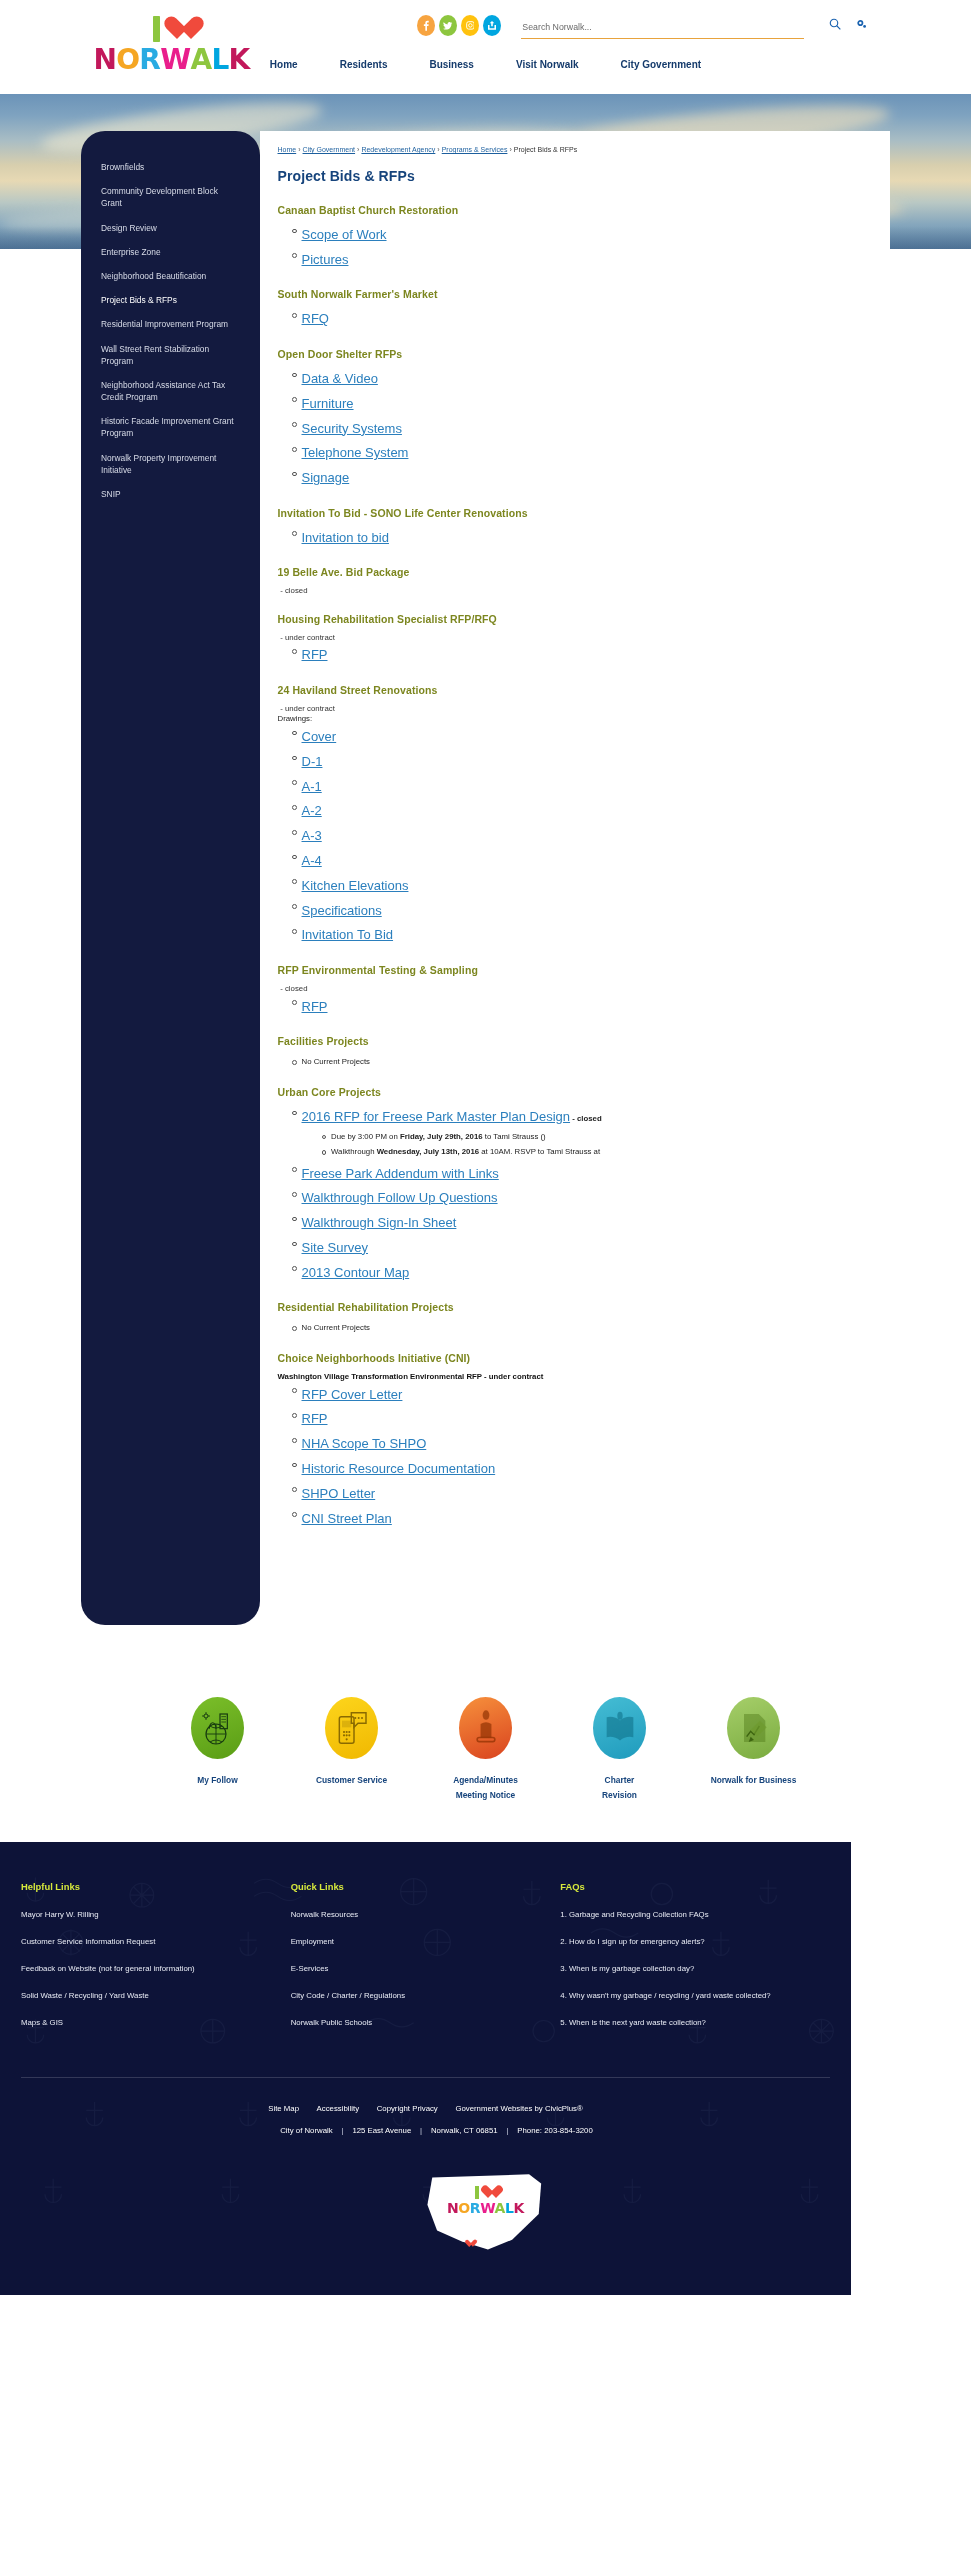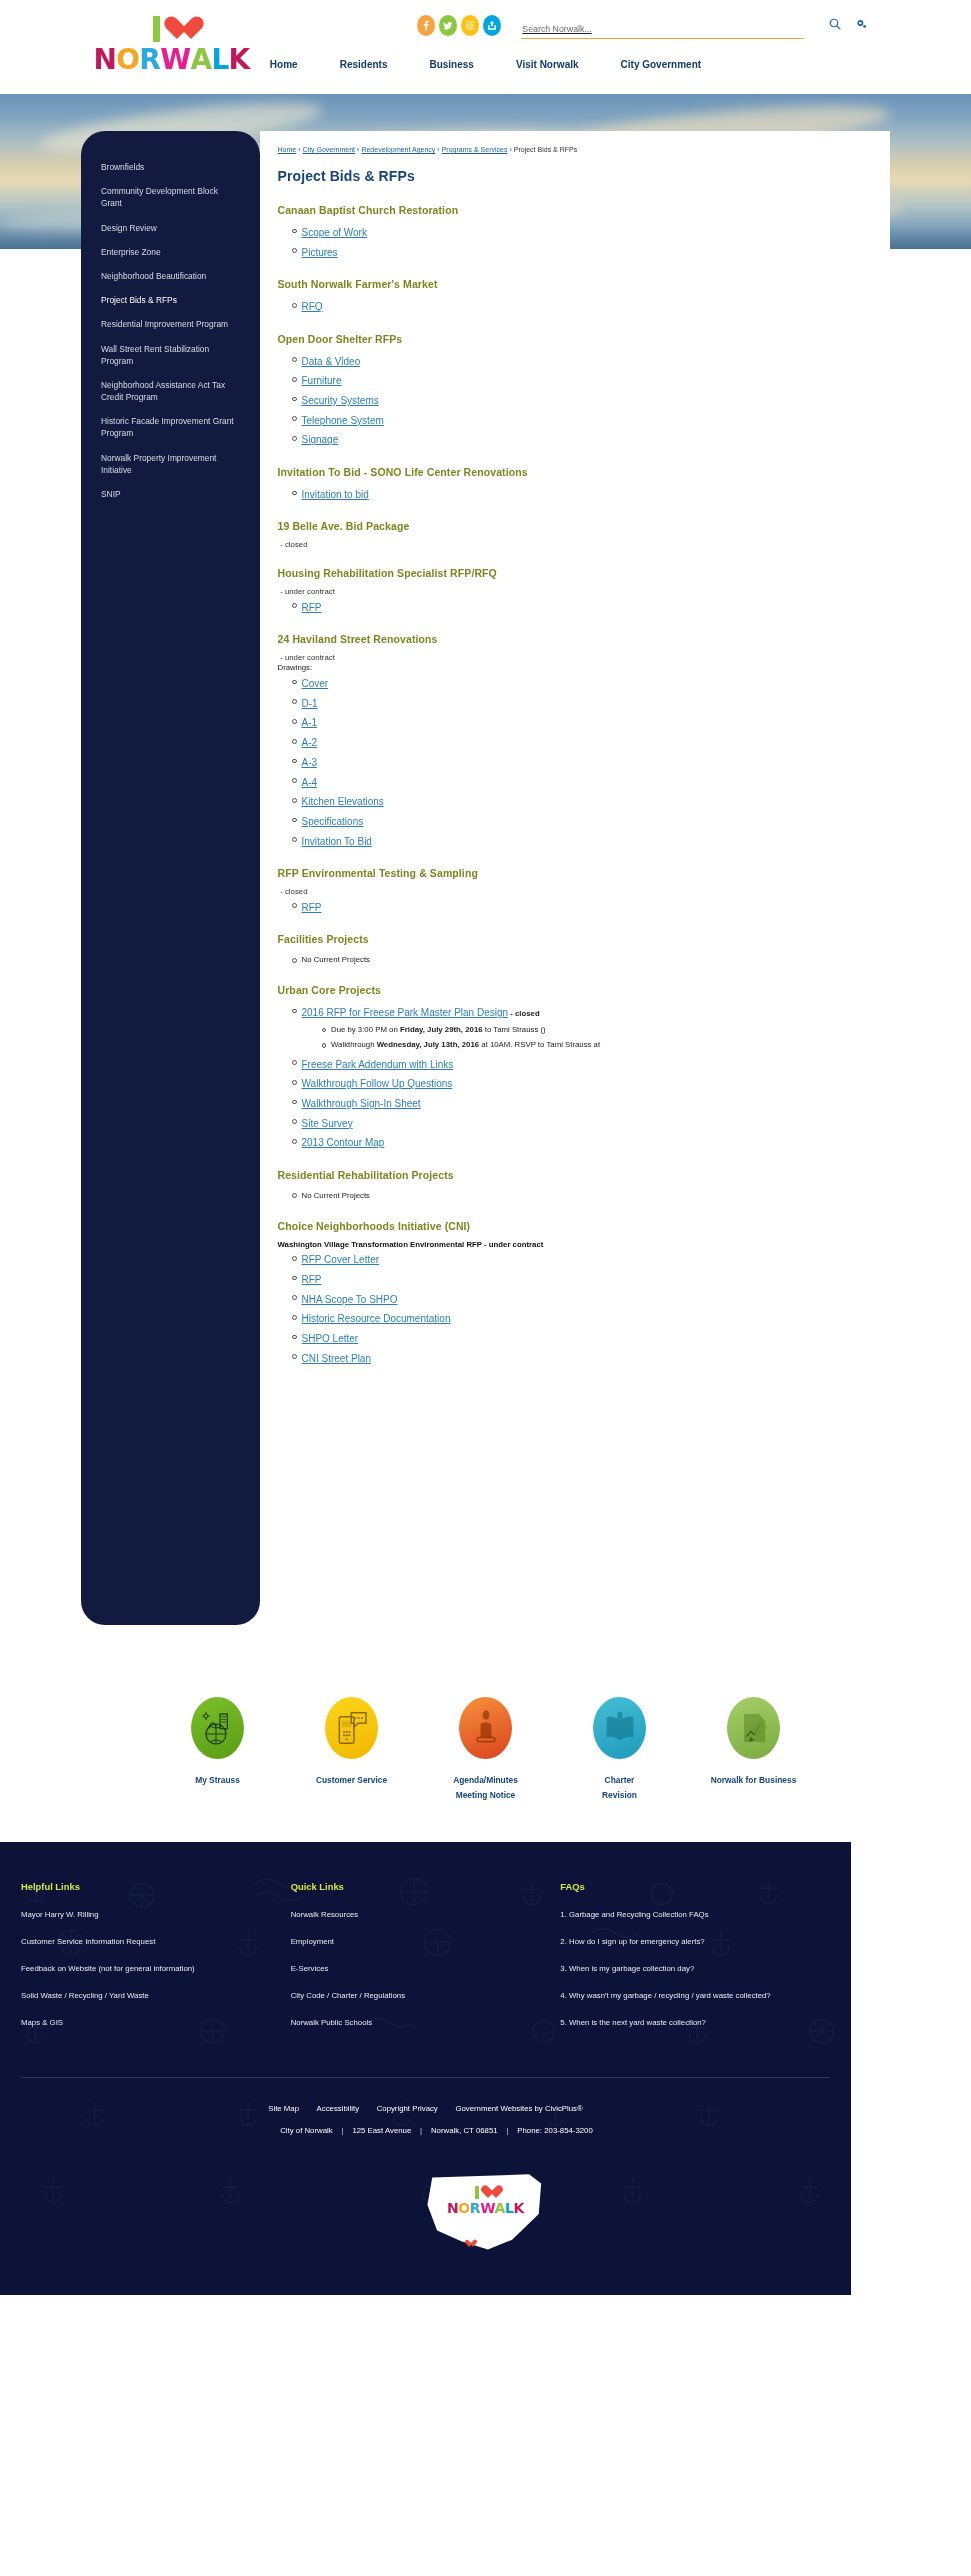--- a/index.html
+++ b/index.html
@@ -74,21 +74,21 @@
   .soc.fb { background: #f7a440; }
   .soc.tw { background: #8dc63f; }
   .soc.ig { background: #ffc20e; }
   .soc.sh { background: #00a6e0; }
   .soc svg { display:block; }
 
   .search-box {
     position: absolute; left: 521px; top: 19px;
     width: 283px; height: 20px;
     border-bottom: 1.3px solid #e8a33d;
-    display: flex; align-items: flex-end; text-decoration: underline;
+    display: flex; align-items: center;
   }
   .search-input {
     border: none; outline: none; background: transparent;
     font-family: "Liberation Sans", sans-serif;
     font-size: 8.8px; color: #555; width: 100%; padding: 0 1.3px 4px 1.3px;
   }
   .search-input::placeholder { color: #6b6b6b; }
   .hdr-icon {
     position: absolute; top: 17.5px; color: #1b63b0;
   }
@@ -172,21 +172,21 @@
   .plain { font-size: 7.8px; color: #222; margin: 1.3px 0 1.3px 0; }
   .bold-line { font-size: 7.8px; color: #111; font-weight: 700; margin: 8px 0 2.7px 0; }
   ul.links { list-style: none; margin: 1.3px 0 1.3px 12px; }
   ul.links > li {
     position: relative; padding: 0 0 0 12px; margin: 2.7px 0; font-size: 7.8px; line-height: 1.7;
   }
   ul.links > li:before {
     content: ""; position: absolute; left: 2.7px; top: 4.7px;
     width: 2.7px; height: 2.7px; border: 0.7px solid #555; border-radius: 50%;
   }
-  ul.links a { color: #2b7fbd; font-size: 10px; }
+  ul.links a { color: #2b7fbd; font-size: 13px; }
   ul.links .nolink { color: #222; }
   ul.sublinks { list-style: none; margin: 1.3px 0 4px 17.5px; }
   ul.sublinks > li {
     position: relative; padding: 0 0 0 12px; margin: 2px 0; font-size: 7.8px;
     color: #222; line-height: 1.7;
   }
   ul.sublinks > li:before {
     content: ""; position: absolute; left: 2.7px; top: 4.7px;
     width: 2.7px; height: 2.7px; border: 0.7px solid #555; border-radius: 50%;
   }
@@ -503,21 +503,21 @@
         <svg width="36" height="36" viewBox="0 0 54 54">
           <circle cx="24" cy="36" r="15" fill="none" stroke="#173a10" stroke-width="1.8"></circle>
           <path d="M9 36h30M24 21v30M15 24q9 6 18 0M15 48q9-6 18 0" fill="none" stroke="#173a10" stroke-width="1.4"></path>
           <rect x="30" y="6" width="11" height="22" fill="none" stroke="#173a10" stroke-width="1.8"></rect>
           <path d="M32 10h7M32 14h7M32 18h7" stroke="#173a10" stroke-width="1.2"></path>
           <path d="M14 28c0-6 3-9 5-9s5 3 5 9" fill="none" stroke="#173a10" stroke-width="1.6"></path>
           <circle cx="9" cy="9" r="3" fill="none" stroke="#173a10" stroke-width="1.5"></circle>
           <path d="M9 3v3M9 12v3M3 9h3M12 9h3" stroke="#173a10" stroke-width="1.3"></path>
         </svg>
       </div>
-      <div class="iconlabel">My Strauss</div>
+      <div class="iconlabel">My Follow</div>
     </a>
     <a href="#" class="iconcell">
       <div class="circle ic-yellow">
         <svg width="34" height="36" viewBox="0 0 50 54">
           <rect x="6" y="10" width="22" height="40" rx="3" fill="none" stroke="#8a6a00" stroke-width="2.2"></rect>
           <rect x="10" y="16" width="14" height="10" fill="#8a6a00" opacity=".25"></rect>
           <circle cx="13" cy="33" r="1.6" fill="#8a6a00"></circle>
           <circle cx="17" cy="33" r="1.6" fill="#8a6a00"></circle>
           <circle cx="21" cy="33" r="1.6" fill="#8a6a00"></circle>
           <circle cx="13" cy="38" r="1.6" fill="#8a6a00"></circle>

